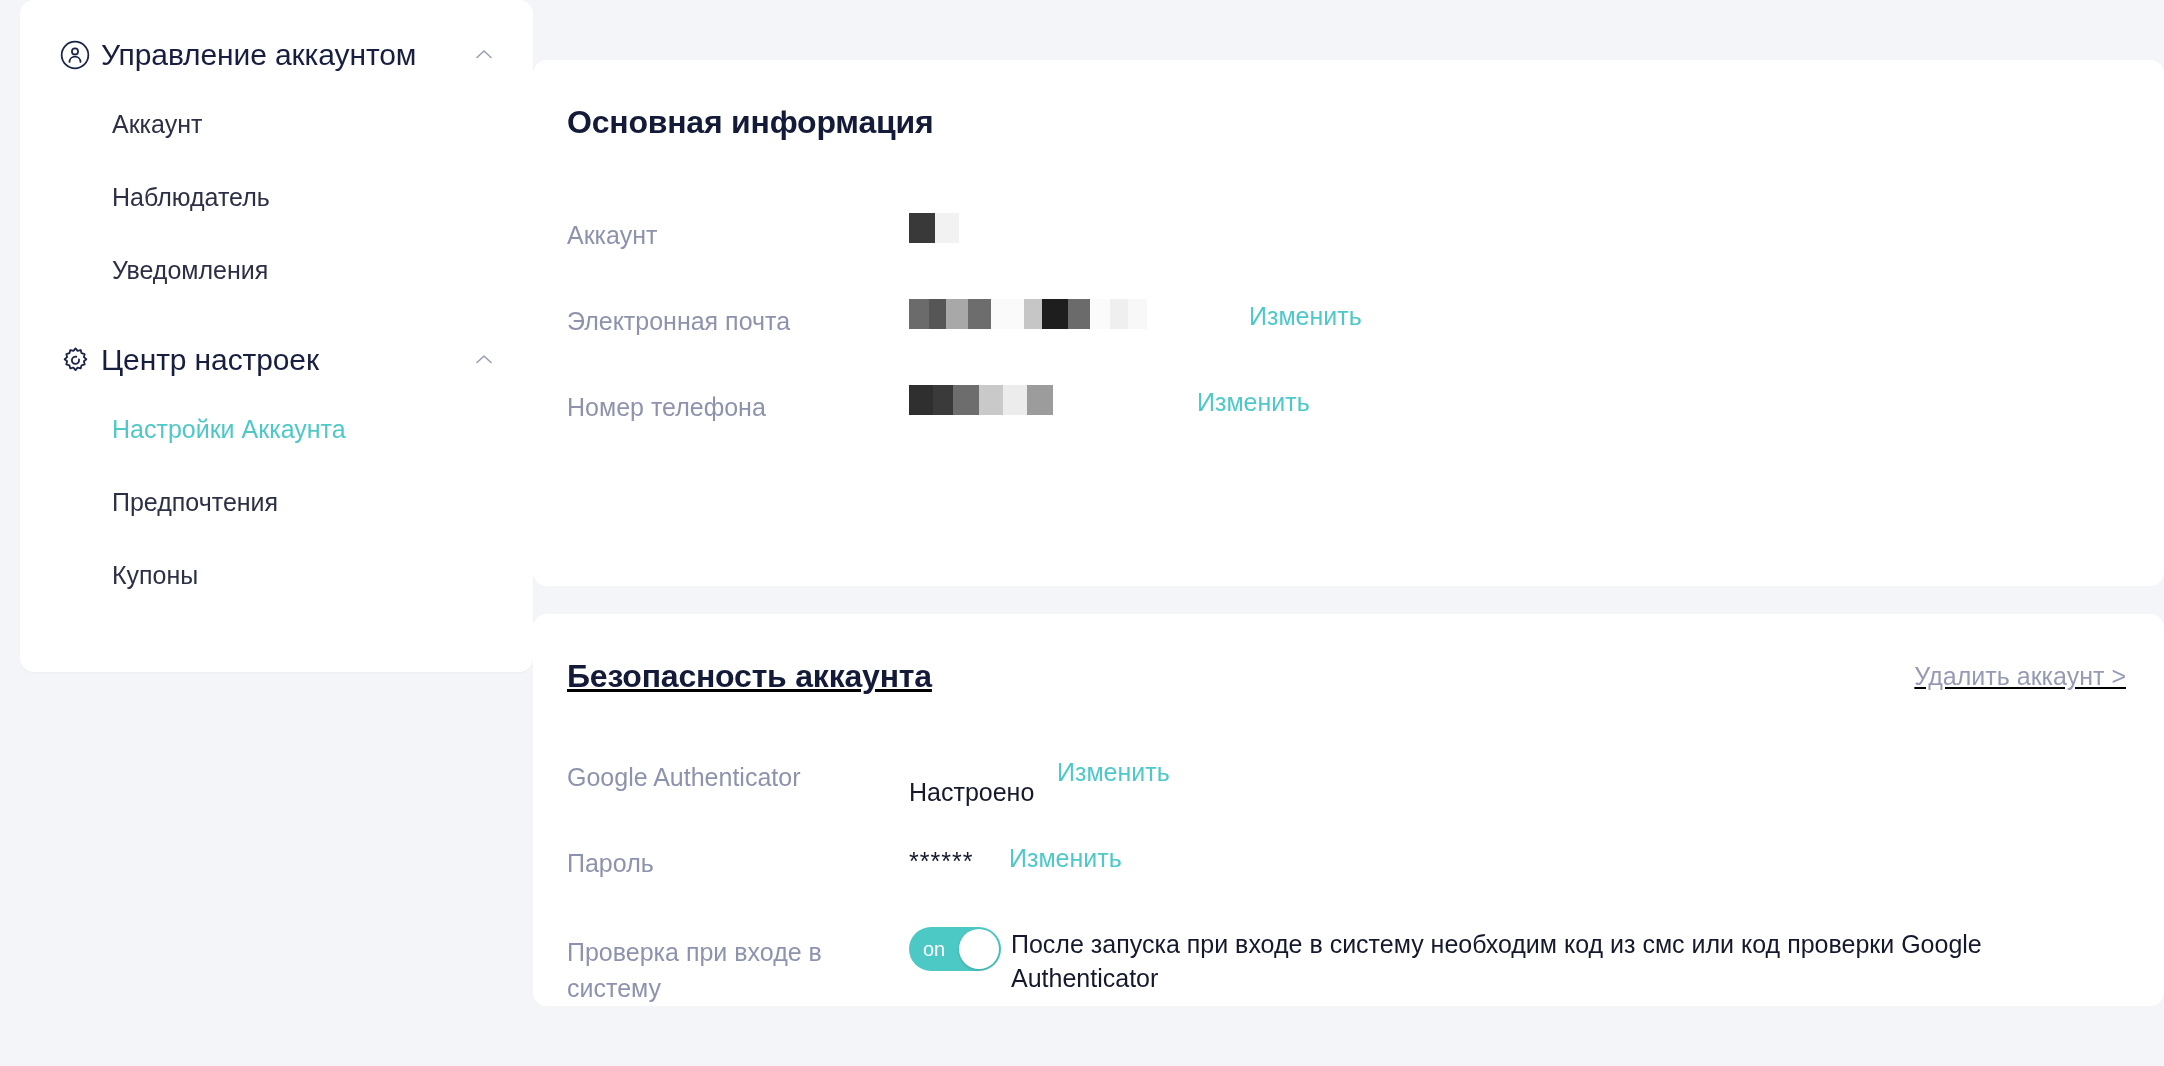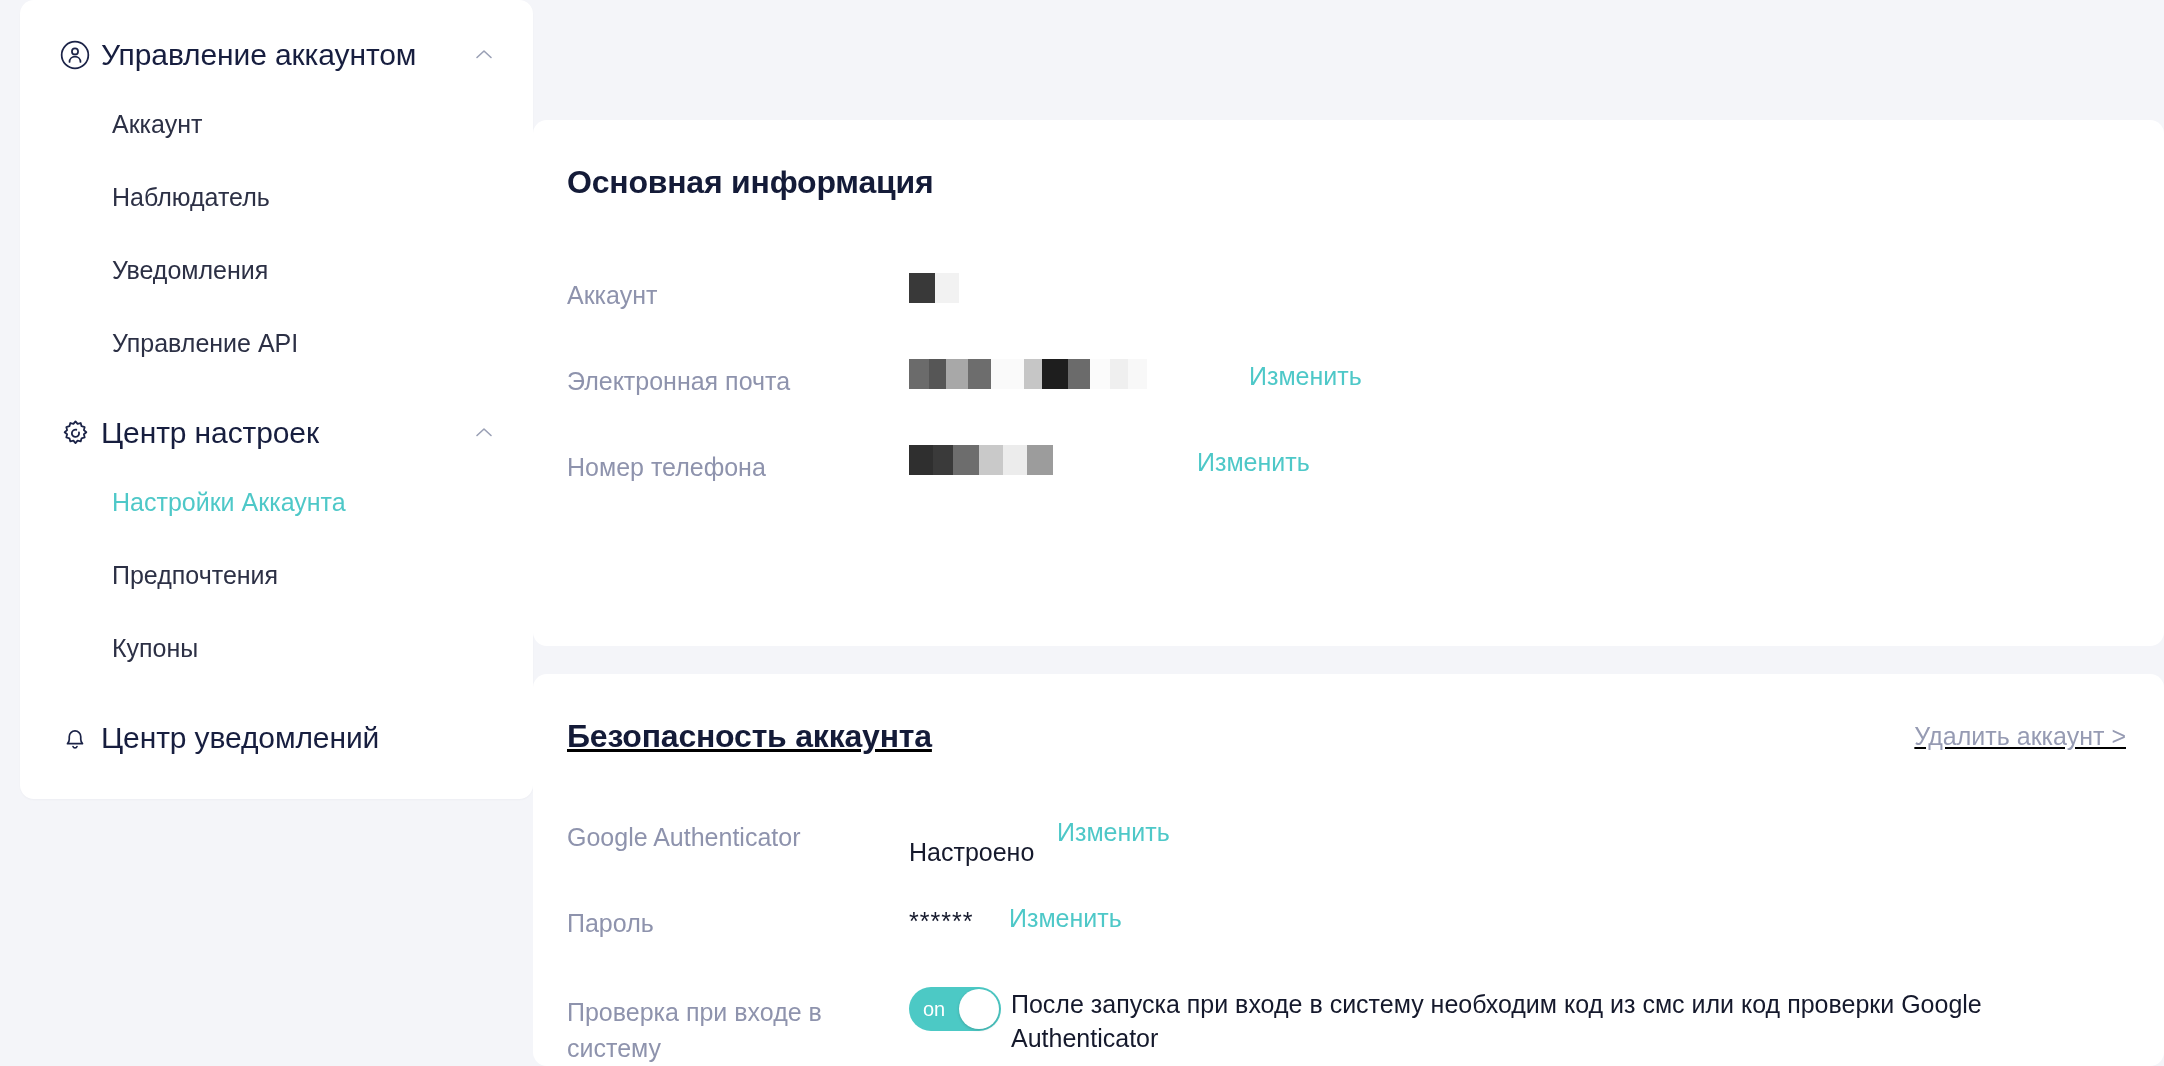--- a/index.html
+++ b/index.html
@@ -14,21 +14,21 @@
     background: #f4f5f9;
     font-family: "Liberation Sans", sans-serif;
     -webkit-font-smoothing: antialiased;
   }
 
   #app {
     position: relative;
     width: 2164px;
     height: 1066px;
     display: flex;
-    align-items: flex-end;
+    align-items: center;
   }
 
   
   .sidebar {
     width: 533px;
     flex: 0 0 533px;
     padding: 0 0 0 20px;
     height: 1066px;
   }
 
@@ -278,21 +278,20 @@
           <span class="chevron">
             <svg width="24" height="24" viewBox="0 0 24 24" fill="none" stroke="#9aa0b5" stroke-width="1.6" stroke-linecap="round" stroke-linejoin="round">
               <polyline points="5,14.5 12,8 19,14.5"></polyline>
             </svg>
           </span>
         </div>
         <div class="nav-children">
           <div class="nav-item">Аккаунт</div>
           <div class="nav-item">Наблюдатель</div>
           <div class="nav-item">Уведомления</div>
-          <div class="nav-item">Управление API</div>
         </div>
       </div>
 
       <div class="group-spacer"></div>
 
       <div class="nav-group">
         <div class="nav-group-header">
           <span class="icon-wrap">
             <svg width="31" height="31" viewBox="0 0 24 24" fill="none" stroke="#1b2347" stroke-width="1.4" stroke-linejoin="round">
               <path d="M12 2.6l1.6 1.9 2.4-.6.7 2.4 2.4.7-.6 2.4 1.9 1.6-1.9 1.6.6 2.4-2.4.7-.7 2.4-2.4-.6L12 19.4l-1.6-1.9-2.4.6-.7-2.4-2.4-.7.6-2.4L3.6 11l1.9-1.6-.6-2.4 2.4-.7.7-2.4 2.4.6z"></path>
@@ -308,31 +307,20 @@
         </div>
         <div class="nav-children">
           <div class="nav-item active">Настройки Аккаунта</div>
           <div class="nav-item">Предпочтения</div>
           <div class="nav-item">Купоны</div>
         </div>
       </div>
 
       <div class="group-spacer"></div>
 
-      <div class="nav-group">
-        <div class="nav-group-header">
-          <span class="icon-wrap">
-            <svg width="30" height="30" viewBox="0 0 24 24" fill="none" stroke="#1b2347" stroke-width="1.35" stroke-linecap="round" stroke-linejoin="round">
-              <path d="M18 16.5H6c1.1-1.1 1.4-2 1.4-3.6v-2A4.6 4.6 0 0 1 12 6.3a4.6 4.6 0 0 1 4.6 4.6v2c0 1.6.3 2.5 1.4 3.6z"></path>
-              <path d="M10.4 18.8a1.7 1.7 0 0 0 3.2 0"></path>
-            </svg>
-          </span>
-          <span class="group-label">Центр уведомлений</span>
-        </div>
-      </div>
 
     </div>
   </aside>
 
   <main class="main">
 
     <section class="card card-basic">
       <h1 class="card-title">Основная информация</h1>
 
       <div class="rows">

